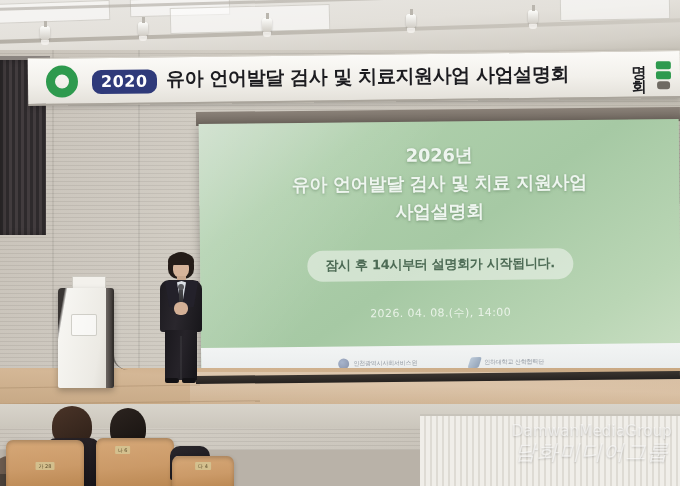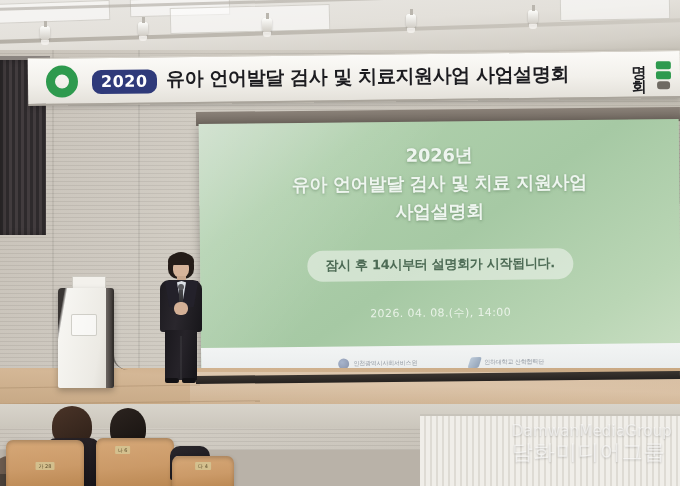--- a/index.html
+++ b/index.html
@@ -314,32 +314,33 @@
   .person-head {
     position:absolute; border-radius: 50% 50% 42% 42%;
   }
   .person-body {
     position:absolute; border-radius: 10px 10px 2px 2px;
   }
 
   
   .watermark {
     position:absolute; right: 8px; bottom: 22px;
-    text-align: left;
+    text-align: center;
     pointer-events: none;
   }
   .wm-en {
     font-size: 15px; color: rgba(255,255,255,.58);
     letter-spacing: .2px; line-height: 1.1;
     text-shadow: 0 1px 2px rgba(0,0,0,.18);
   }
   .wm-ko {
     font-size: 21px; color: rgba(255,255,255,.62);
     letter-spacing: 1px; line-height: 1.15;
     text-shadow: 0 1px 2px rgba(0,0,0,.18);
+    font-style: italic;
   }
 </style>
 </head>
 <body>
 
 <div class="photo">
 
   <div class="ceiling">
     <div class="ceiling-panel" style="left:-10px; top:2px; width:120px; height:20px; transform:rotate(-2deg);"></div>
     <div class="ceiling-panel" style="left:130px; top:-2px; width:100px; height:18px; transform:rotate(-1.5deg);"></div>

